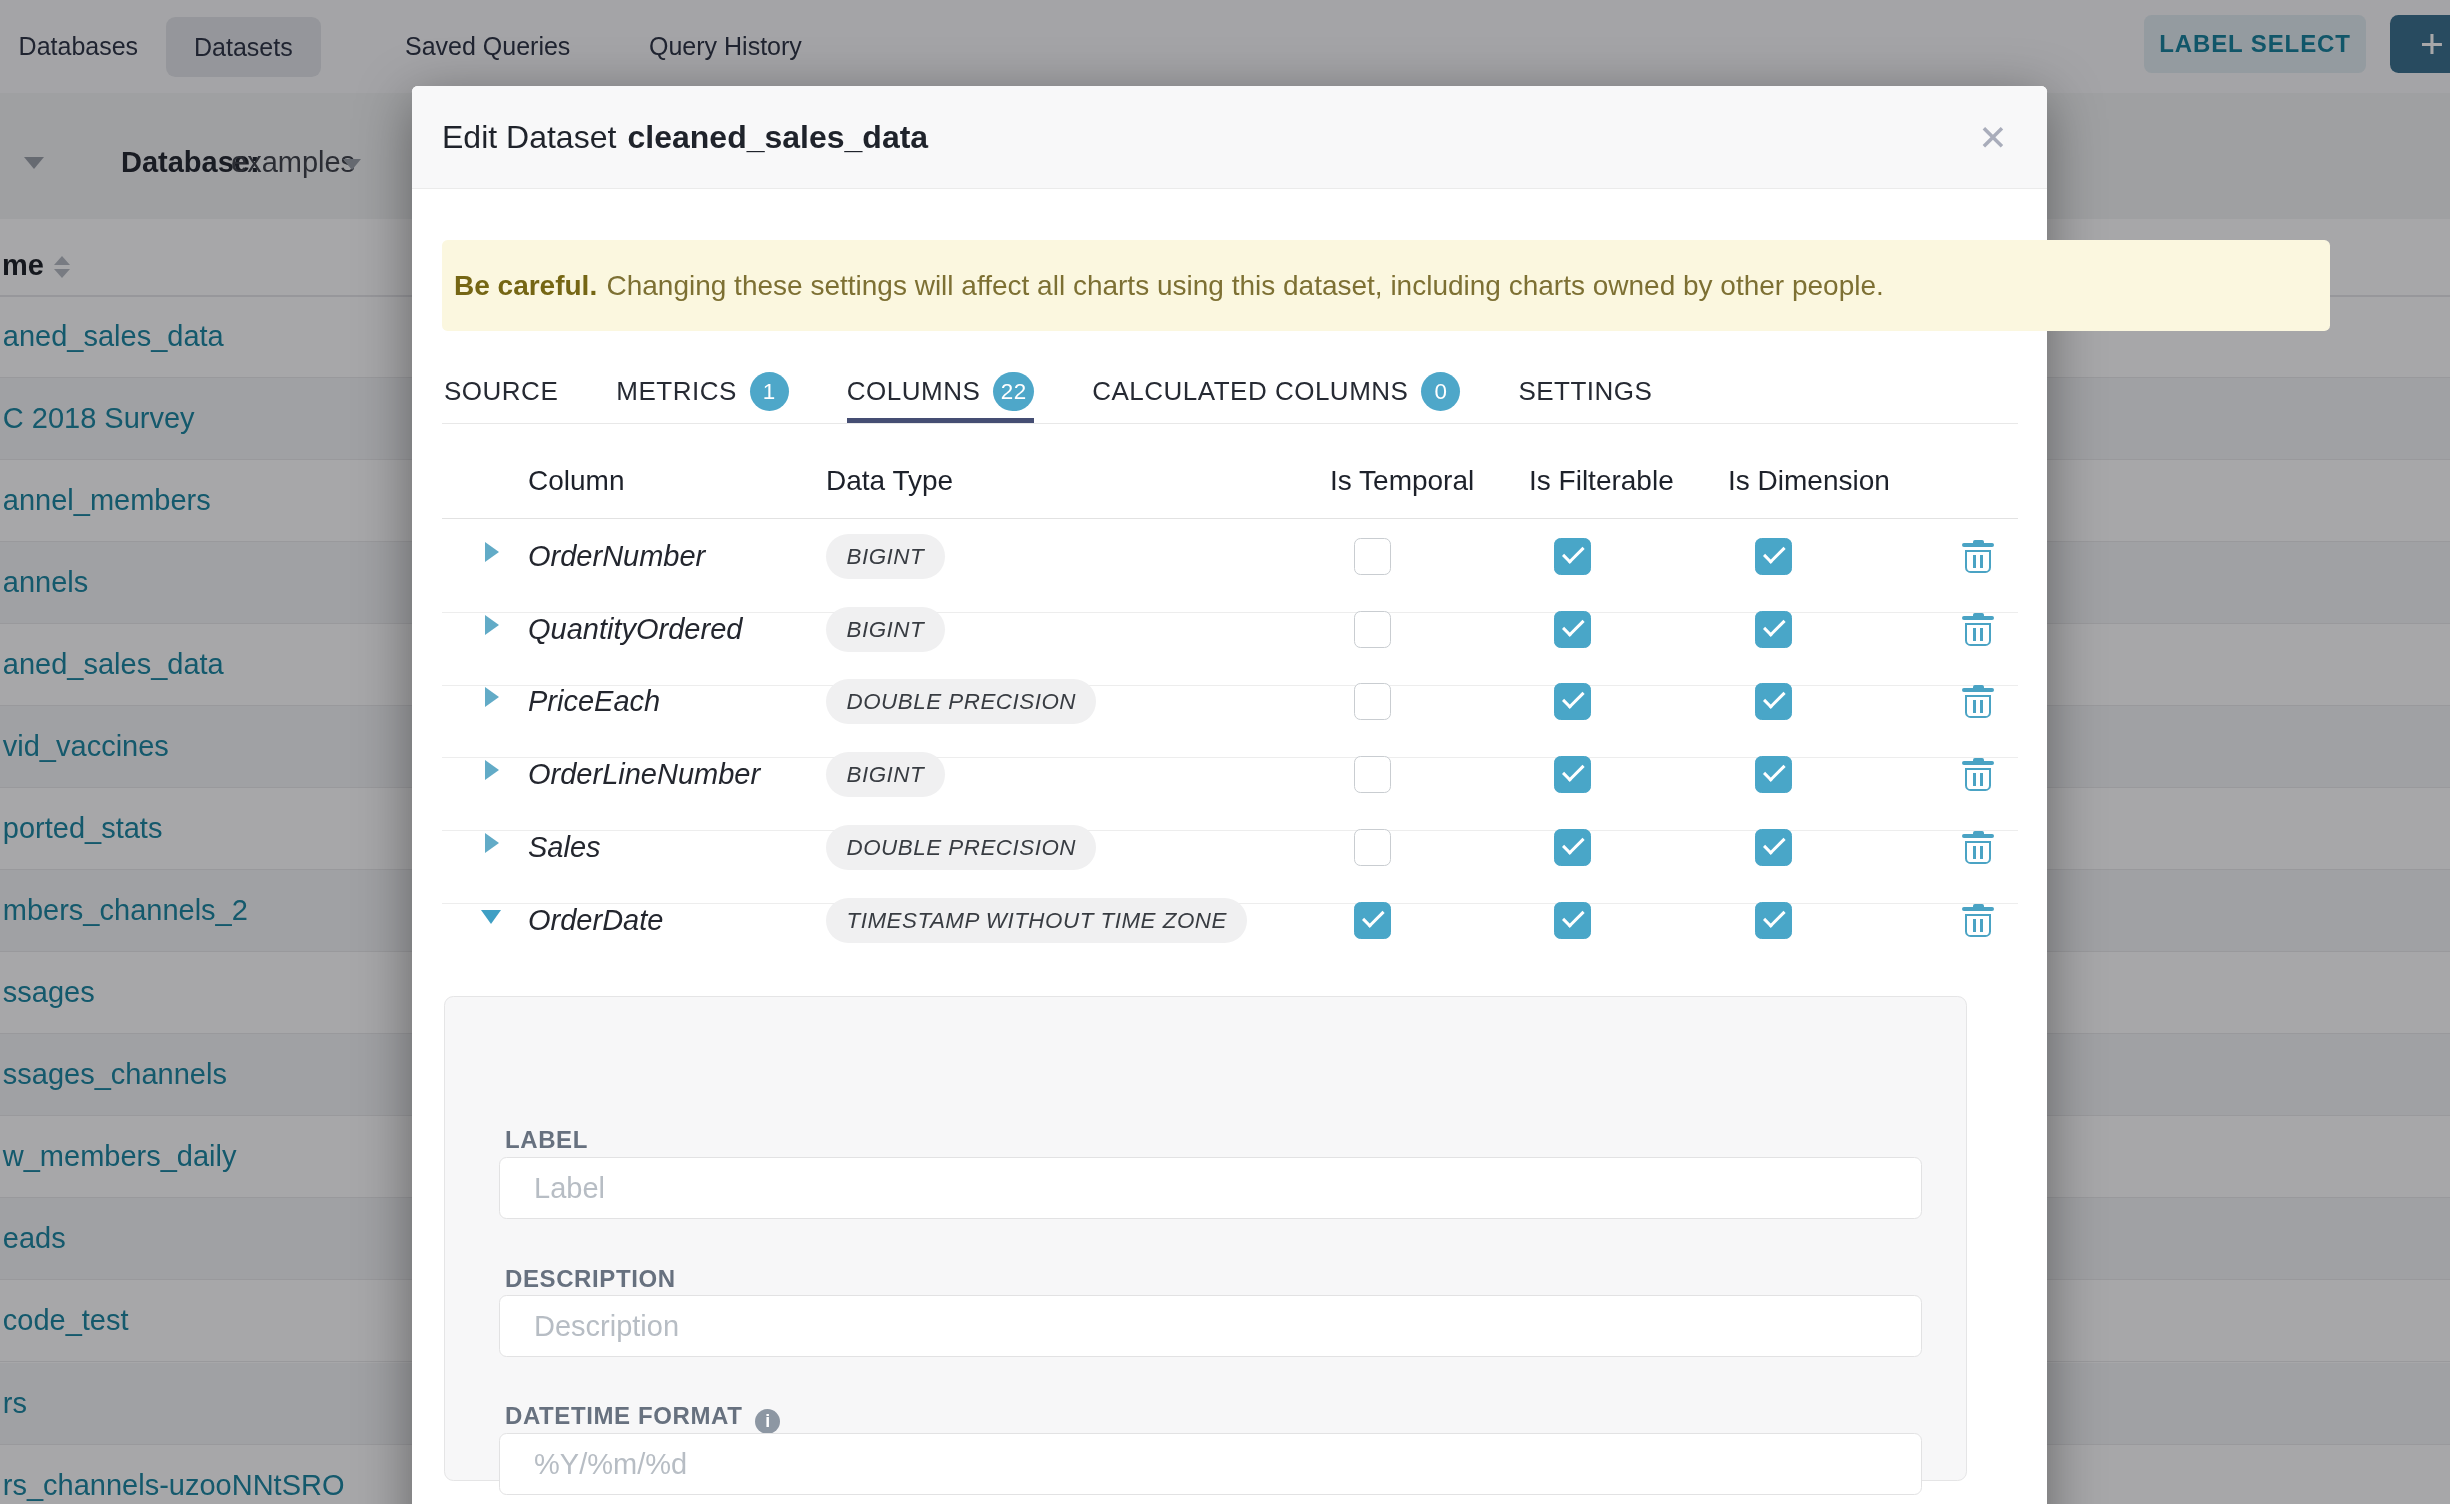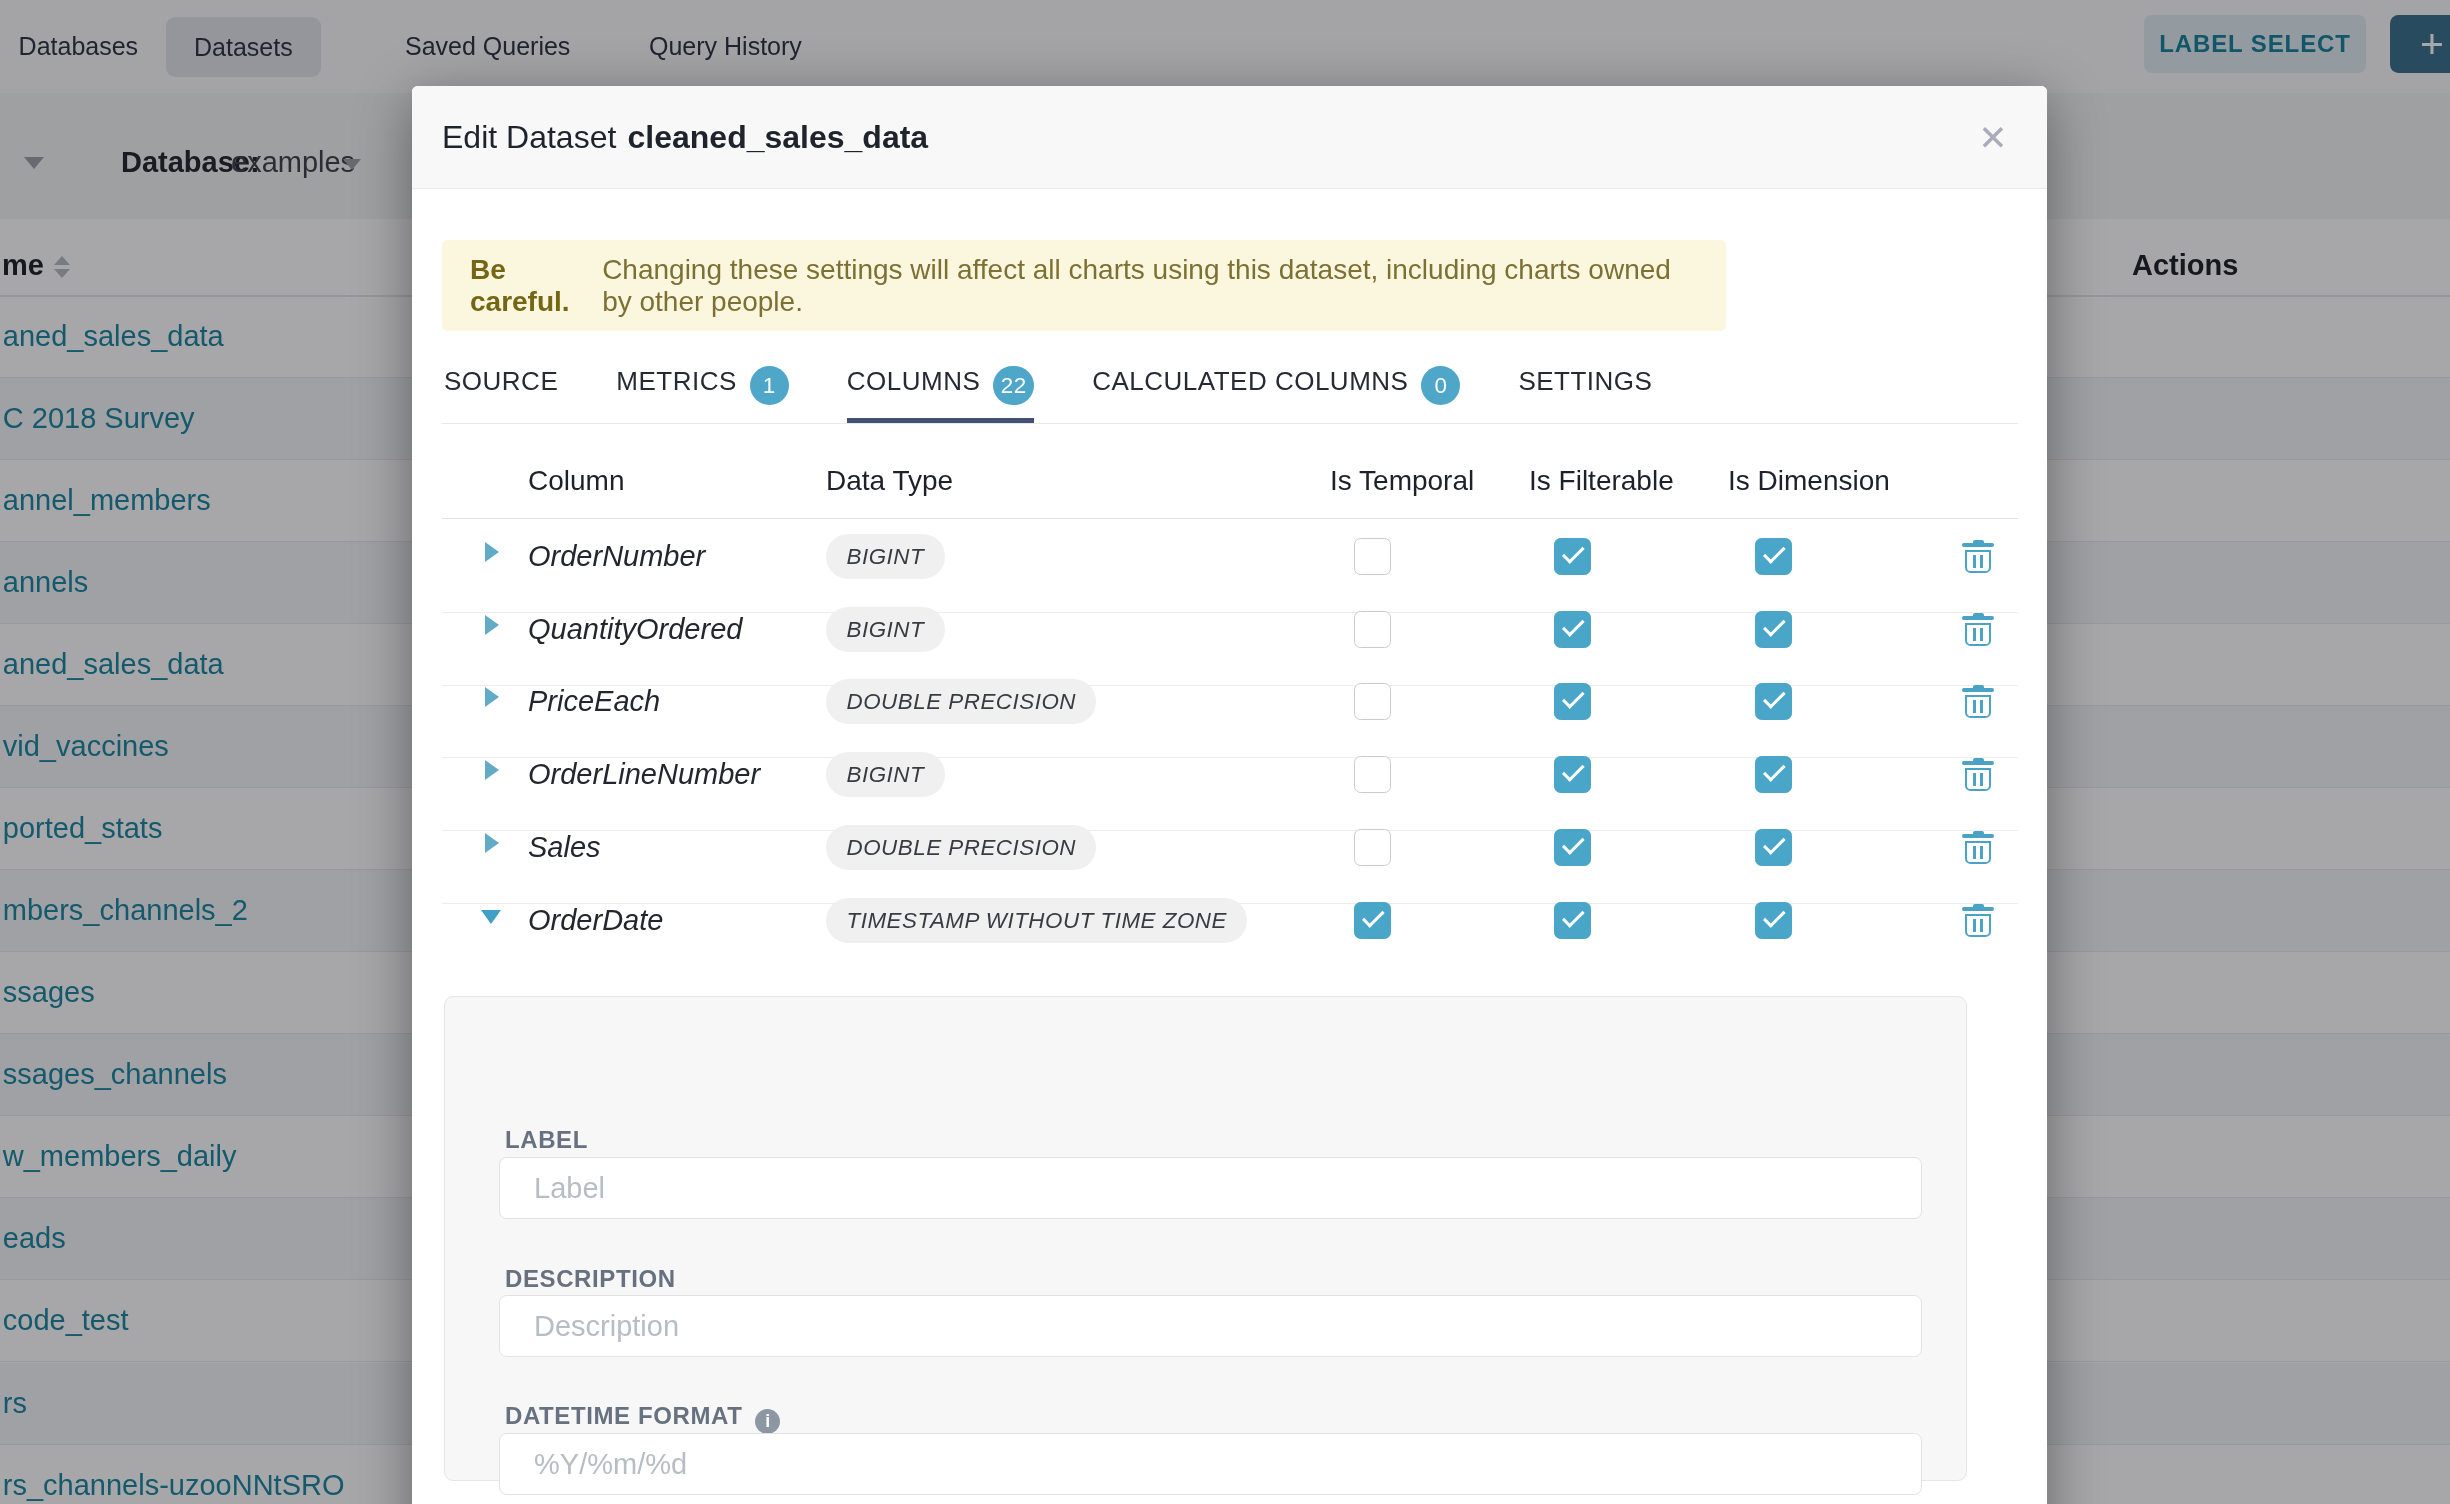--- a/index.html
+++ b/index.html
@@ -42,26 +42,26 @@
   
   #modal { position:absolute; left:412px; top:86px; width:1635px; height:1604px; background:#fff;
     border-radius:5.6px 5.6px 0 0; box-shadow:0 13px 56px rgba(0,0,0,0.4); }
   #m-header { position:absolute; left:0; top:0; width:1635px; height:103px; background:#f8f8f9;
     border-bottom:0.9px solid #ebebeb; border-radius:5.6px 5.6px 0 0; }
   #m-title { position:absolute; left:30px; top:0; height:103px; display:flex; align-items:center;
     font-size:32px; color:#1f232b; gap:11.2px; }
   #m-title b { font-weight:700; }
   #m-close { position:absolute; left:1555px; top:26px; width:52px; height:52px; font-size:35px; color:#a9adbb;
     display:flex; align-items:center; justify-content:center; cursor:pointer; }
-  #m-warning { position:absolute; left:30px; top:154px; width:1284px; height:91px; background:#fbf7df;
-    border-radius:5.6px; display:flex; align-items:center; padding:0 28px; font-size:28px; color:#7d7033; }
+  #m-warning { position:absolute; left:30px; top:154px; width:1888px; height:91px; background:#fbf7df;
+    border-radius:5.6px; display:flex; align-items:center; padding:0 12px; font-size:28px; color:#7d7033; }
   #m-warning b { color:#756614; font-weight:700; margin-right:9.3px; }
 
   #m-tabs { position:absolute; left:32px; top:280px; height:58px; display:flex; gap:58px; }
-  .m-tab { display:flex; gap:13px; font-size:26px; letter-spacing:0.5px; color:#262a33;
+  .m-tab { display:flex; align-items:center; gap:13px; font-size:26px; letter-spacing:0.5px; color:#262a33;
     padding-bottom:1px; border-bottom:6.5px solid transparent; cursor:pointer; }
   .m-tab.active { border-bottom-color:#454e73; }
   .tab-badge { min-width:39px; height:39px; border-radius:19.6px; background:#4ea7c9; color:#fff;
     font-size:22.4px; display:flex; align-items:center; justify-content:center; padding:0 7.5px; }
   #m-tabbase { position:absolute; left:30px; top:337px; width:1576px; height:0.9px; background:#e8e8e8; }
 
   #m-thead { position:absolute; left:30px; top:362px; width:1576px; height:71px; border-bottom:1.9px solid #e2e2e2; }
   .th { position:absolute; top:17px; font-size:28px; font-weight:400; color:#1d212a; }
   #m-rows { position:absolute; left:30px; top:434px; width:1576px; }
   .m-row { position:absolute; left:0; width:1576px; height:93px; border-bottom:0.9px solid #ededed;font-style:italic; }

